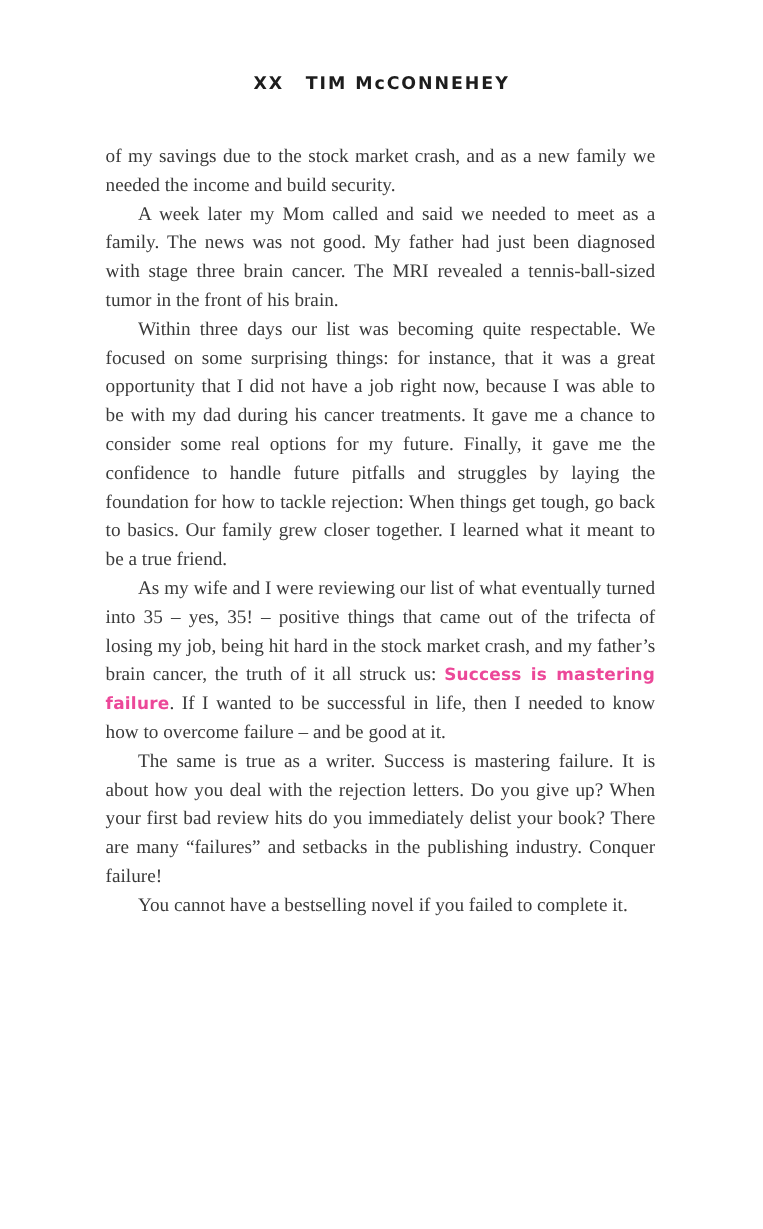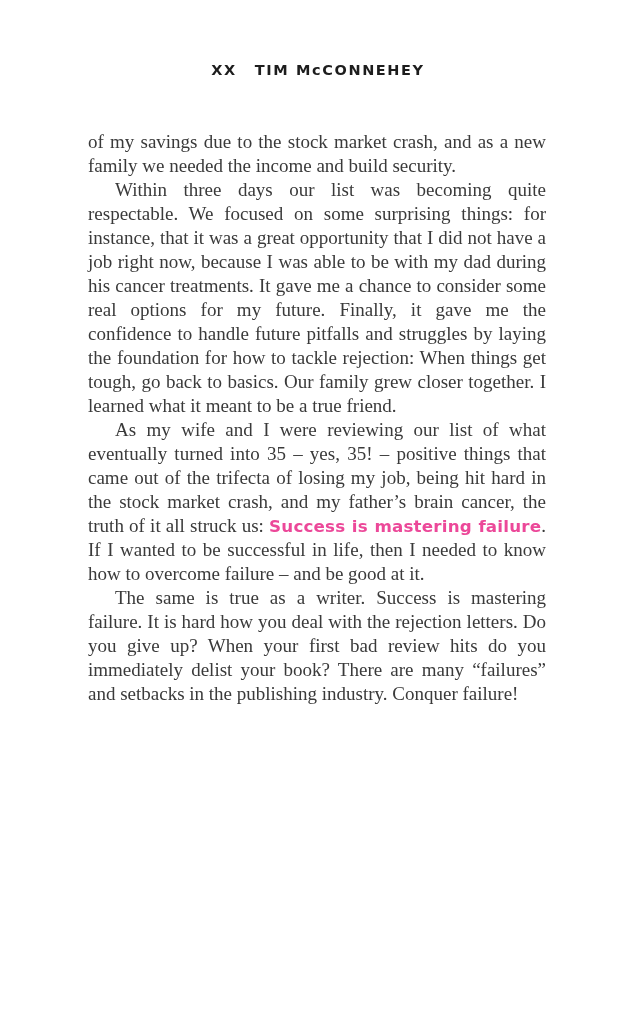--- a/index.html
+++ b/index.html
@@ -26,24 +26,24 @@
     font-weight: bold;
     font-size: 14.5px;
     letter-spacing: 1.6px;
     color: #1d1d1d;
   }
   .running-head .page-num {
     margin-right: 18px;
   }
   .body-text {
     position: absolute;
-    top: 130px;
+    top: 119px;
     left: 88px;
     width: 458px;
-    font-size: 19px;
+    font-size: 16px;
     line-height: 24px;
     color: #3a3a3a;
     text-align: justify;
   }
   .para {
     margin: 0;
     padding: 0;
     text-align: justify;
     text-align-last: left;
   }
@@ -62,18 +62,20 @@
 <body>
 
 <div class="page">
 
   <div class="running-head">
     <span class="page-num">XX</span><span>TIM McCONNEHEY</span>
   </div>
 
   <div class="body-text">
     <p class="para">of my savings due to the stock market crash, and as a new family we needed the income and build security.</p>
+    <p class="para indent">A week later my Mom called and said we needed to meet as a family. The news was not good. My father had just been diagnosed with stage three brain cancer. The MRI revealed a tennis-ball-sized tumor in the front of his brain.</p>
     <p class="para indent">Within three days our list was becoming quite respectable. We focused on some surprising things: for instance, that it was a great opportunity that I did not have a job right now, because I was able to be with my dad during his cancer treatments. It gave me a chance to consider some real options for my future. Finally, it gave me the confidence to handle future pitfalls and struggles by laying the foundation for how to tackle rejection: When things get tough, go back to basics. Our family grew closer together. I learned what it meant to be a true friend.</p>
     <p class="para indent"><span>As my wife and I were reviewing our list of what eventually turned into 35 – yes, 35! – positive things that came out of the trifecta of losing my job, being hit hard in the stock market crash, and my father’s brain cancer, the truth of it all struck us: </span><span class="bold-phrase">Success is mastering failure</span><span>. If I wanted to be successful in life, then I needed to know how to overcome failure – and be good at it.</span></p>
-    <p class="para indent">The same is true as a writer. Success is mastering failure. It is hard how you deal with the rejection letters. Do you give up? When your first bad review hits do you immediately delist your book? There are many “failures” and setbacks in the publishing industry. Conquer failure!</p>
+    <p class="para indent">The same is true as a writer. Success is mastering failure. It is about how you deal with the rejection letters. Do you give up? When your first bad review hits do you immediately delist your book? There are many “failures” and setbacks in the publishing industry. Conquer failure!</p>
+    <p class="para indent">You cannot have a bestselling novel if you failed to complete it.</p>
   </div>
 
 </div>
 
 </body></html>

